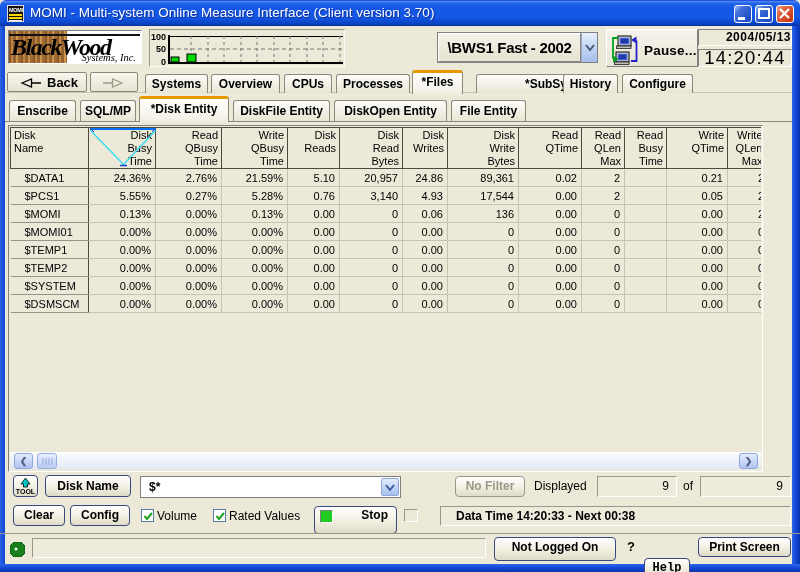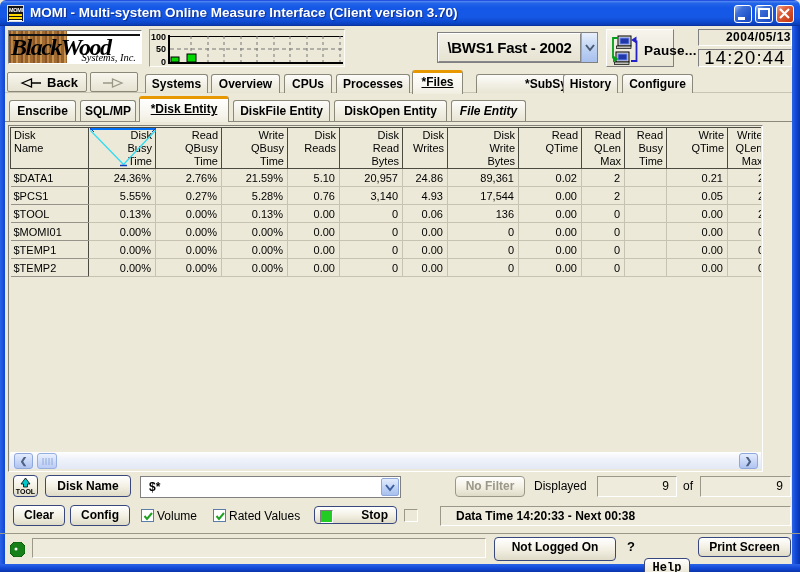--- a/index.html
+++ b/index.html
@@ -10,71 +10,71 @@
 
 #titlebar { left:0; top:0; width:800px; height:26px;
   background:linear-gradient(180deg,#0831D9 0%,#4E86F0 5%,#2264E8 13%,#1457E6 30%,#1658E6 65%,#0C48CC 86%,#0A3BB4 96%,#092C90 100%);
   border-radius:6px 6px 0 0; }
 #bordL { left:0; top:26px; width:5px; height:538px; background:linear-gradient(90deg,#2A63E8,#0F45D2); }
 #bordR { left:792px; top:26px; width:8px; height:538px; background:linear-gradient(90deg,#2A63E8 0%,#0F45D2 55%,#0A34A8 100%); }
 #bordB { left:0; top:564px; width:800px; height:8px; background:linear-gradient(180deg,#2A63E8,#0F45D2 60%,#0A34A8); }
 
 #appicon { left:7px; top:5px; width:17px; height:17px; background:#111; border:1px solid #ddd; }
 #appicon .t { position:absolute; left:1px; top:1px; width:14px; height:6px; color:#fff; font-size:5.5px; font-weight:bold; letter-spacing:-0.3px; line-height:6px; }
-#title { left:30px; top:0; height:26px; line-height:26px; color:#fff; font-size:13.5px; font-weight:bold; text-shadow:1px 1px 1px #0a2c8e; letter-spacing:0px; }
+#title { left:30px; top:0; height:26px; line-height:26px; color:#fff; font-size:13.5px; font-weight:normal; text-shadow:1px 1px 1px #0a2c8e; letter-spacing:0px; }
 .tbtn { top:5px; width:18px; height:18px; border-radius:3px; border:1px solid #fff; }
 #btnmin { left:734px; background:linear-gradient(135deg,#9CBBF0 0%,#3E6FD8 30%,#1E4FC8 80%); }
 #btnmax { left:755px; background:linear-gradient(135deg,#9CBBF0 0%,#3E6FD8 30%,#1E4FC8 80%); }
 #btncls { left:776px; background:linear-gradient(135deg,#F0A088 0%,#E0603C 35%,#C83C18 85%); }
 
 
 #logo { left:8px; top:30px; width:134px; height:34px; border:1px solid #808080; border-right-color:#fff; border-bottom-color:#fff; background:#fff; }
 #logowood { position:absolute; left:0; top:0; width:58px; height:32px;
   background:repeating-linear-gradient(90deg,#8A5524 0 2px,#BC8544 2px 4px,#96622E 4px 7px,#C9954F 7px 9px,#A06A32 9px 12px); }
 #logotext { position:absolute; left:2px; top:3px; font-family:"Liberation Serif",serif; font-style:italic; font-weight:bold; font-size:24px; color:#000; letter-spacing:-1.5px; }
 #logosub { position:absolute; right:5px; bottom:0px; font-family:"Liberation Serif",serif; font-style:italic; font-size:10.5px; color:#000; }
 
 #graph { left:149px; top:29px; width:196px; height:38px; background:#ECE9D8; border:1px solid #9a9889; border-right-color:#fcfcf8; border-bottom-color:#fcfcf8; }
 
 #combo1 { left:437px; top:32px; width:161px; height:31px; border:1px solid #808080; background:#14532d; }
 #combo1 .face { position:absolute; left:0; top:0; width:143px; height:29px; border:1px solid #fff; border-right-color:#888; border-bottom-color:#888; background:linear-gradient(180deg,#F4F2E8,#E6E3D2); text-align:center; font-weight:bold; font-size:15px; line-height:28px; letter-spacing:-0.3px; }
 #combo1 .drop { position:absolute; right:0; top:0; width:16px; height:29px; background:linear-gradient(180deg,#E8F0FC,#C0D4F4 50%,#A8C0EC); border-left:1px solid #9ab; }
 #combo1 .drop svg { position:absolute; left:2px; top:9px; }
 
-#pausebtn { left:606px; top:29px; width:68px; height:38px; background:linear-gradient(180deg,#F6F4EC,#E8E5D4); border:1px solid #808080; border-left-color:#fff; border-top-color:#fff; }
+#pausebtn { left:606px; top:29px; width:92px; height:38px; background:linear-gradient(180deg,#F6F4EC,#E8E5D4); border:1px solid #808080; border-left-color:#fff; border-top-color:#fff; }
 #pausetext { position:absolute; left:37px; top:13px; font-size:13.5px; font-weight:bold; letter-spacing:0.2px; }
 
 #datebox { left:698px; top:29px; width:94px; height:17px; border:1px solid #808080; border-bottom-color:#fff; border-right-color:#fff; text-align:right; font-size:12px; font-weight:bold; line-height:15px; letter-spacing:0.5px; }
 #timebox { left:698px; top:49px; width:94px; height:18px; border:1px solid #808080; border-bottom-color:#fff; border-right-color:#fff; text-align:center; font-size:18.5px; line-height:16px; letter-spacing:1.2px; }
 
 
 .navbtn { top:72px; height:20px; background:linear-gradient(180deg,#F8F6EE,#E6E3D2); border:1px solid #8a8878; border-radius:2px; }
 #backbtn { left:7px; width:80px; }
 #backbtn span { position:absolute; left:39px; top:2px; font-size:13px; font-weight:bold; }
 #fwdbtn { left:90px; width:48px; }
 
 .tab { position:absolute; background:linear-gradient(180deg,#FDFCFA,#F0EEE2 60%,#E8E5D4); border:1px solid #8a8878; border-bottom:none; border-radius:3px 3px 0 0; font-size:12px; font-weight:bold; text-align:center; color:#000; }
 .tr1 { top:74px; height:19px; line-height:18px; }
 .tr2 { top:100px; height:21px; line-height:20px; }
-.tabsel { background:linear-gradient(180deg,#FFFFFF,#F6F4EC 70%,#F0EDE0); border-top:3px solid #E79700; z-index:5;text-decoration:underline; }
+.tabsel { background:linear-gradient(180deg,#FFFFFF,#F6F4EC 70%,#F0EDE0); border-top:3px solid #E79700; z-index:5; }
 #strip1 { left:5px; top:92px; width:787px; height:1px; background:#C8C5B4; }
 #strip2 { left:5px; top:121px; width:787px; height:1px; background:#8A897C; }
 
 
 #panel { left:8px; top:125px; width:755px; height:347px; background:#ECE9D8; border:1px solid #828177; border-right-color:#FFFFFF; border-bottom-color:#FFFFFF; }
 #tablewrap { position:absolute; left:1px; top:1px; width:751px; height:204px; overflow:hidden; }
 table { border-collapse:collapse; table-layout:fixed; width:757px; font-size:11px; }
 th,td { padding:0; font-weight:normal; overflow:hidden; white-space:pre-line; }
 thead th { height:37px; vertical-align:top; padding-top:1px; border-left:1px solid #4a4a40; border-top:1px solid #4a4a40; border-bottom:1px solid #4a4a40; line-height:13px; }
 thead th.l { text-align:left; padding-left:3px; }
 thead th.r { text-align:right; padding-right:3px; }
 tbody td { height:18px; border-right:1px solid #C6C3B2; border-bottom:1px solid #C6C3B2; text-align:right; padding-right:4px; }
 thead th:last-child { padding-right:5px; }
 tbody td:last-child { padding-right:3px; }
-tbody td.n { text-align:left; padding-left:3px; border-right:1px solid #4a4a40; border-bottom:1px solid #96948A; }
+tbody td.n { text-align:left; padding-left:14px; border-right:1px solid #4a4a40; border-bottom:1px solid #96948A; }
 #sortsvg { left:80px; top:1px; }
 
 
 #hscroll { left:1px; top:326px; width:751px; height:17px; background:linear-gradient(180deg,#FEFEFE,#F0F3FA 40%,#E2E8F5); }
 .sbtn { position:absolute; top:1px; width:19px; height:16px; border-radius:3px; background:linear-gradient(180deg,#E4ECFC,#C4D4F6 60%,#B0C4F0); border:1px solid #8FA8DC; color:#4D6185; font-weight:bold; font-size:9px; text-align:center; line-height:15px; }
 #sthumb { position:absolute; left:27px; top:1px; width:20px; height:16px; border-radius:3px; background:linear-gradient(180deg,#EAF1FE,#CCDAF8 60%,#BACCF4); border:1px solid #96AEE0; }
 
 
 .xpbtn { position:absolute; background:linear-gradient(180deg,#FFFFFF,#F2EFE2 55%,#DFDBC8); border:1px solid #39477F; border-radius:4px; font-weight:bold; font-size:12px; text-align:center; color:#000; }
 .sunk { position:absolute; border:1px solid #9A9889; border-bottom-color:#fff; border-right-color:#fff; background:#EEEBDC; }
@@ -91,21 +91,21 @@
 #fld2 { left:700px; top:476px; width:91px; height:21px; text-align:right; padding-right:7px; font-size:12px; line-height:19px; }
 
 #clearbtn { left:13px; top:505px; width:52px; height:21px; line-height:19px; }
 #configbtn { left:70px; top:505px; width:60px; height:21px; line-height:19px; }
 .cb { position:absolute; width:13px; height:13px; background:#fff; border:1px solid #5A7CA8; }
 .cb svg { position:absolute; left:0; top:0; }
 #cb1 { left:141px; top:509px; }
 #cb2 { left:213px; top:509px; }
 #cb1lbl { left:157px; top:509px; font-size:12px; }
 #cb2lbl { left:229px; top:509px; font-size:12px; }
-#stopbtn { left:314px; top:506px; width:83px; height:18px; }
+#stopbtn { left:314px; top:506px; width:83px; height:28px; }
 #stopbtn .grn { position:absolute; left:5px; top:3px; width:13px; height:13px; background:#22CC22; border:1px solid #808080; border-bottom-color:#fff; border-right-color:#fff; }
 #stopbtn .lbl { position:absolute; right:8px; top:1px; font-size:12px; font-weight:bold; }
 #sqbox { left:404px; top:509px; width:14px; height:13px; background:#ECE9D8; border:1px solid #9a9889; border-bottom-color:#fff; border-right-color:#fff; }
 #datapanel { left:440px; top:506px; width:351px; height:20px; font-size:12px; font-weight:bold; line-height:18px; padding-left:15px; }
 
 
 #statusline { left:0px; top:533px; width:800px; height:1px; background:#9a9889; }
 #greendot { left:10px; top:542px; }
 #statusfld { left:32px; top:538px; width:454px; height:20px; }
 #notlog { left:494px; top:537px; width:122px; height:24px; line-height:18px; }
@@ -215,21 +215,21 @@
 <div class="abs tab tr1 tabsel" style="left:412px;width:51px;top:70px;height:24px;">*Files</div>
 <div class="abs tab tr1" style="left:476px;width:91px;padding-left:48px;">*SubSystems</div>
 <div class="abs tab tr1" style="left:563px;width:55px;">History</div>
 <div class="abs tab tr1" style="left:622px;width:71px;">Configure</div>
 <div class="abs" id="strip2"></div>
 <div class="abs tab tr2" style="left:9px;width:67px;">Enscribe</div>
 <div class="abs tab tr2" style="left:80px;width:56px;">SQL/MP</div>
 <div class="abs tab tr2 tabsel" style="left:139px;width:90px;top:96px;height:26px;">*Disk Entity</div>
 <div class="abs tab tr2" style="left:233px;width:97px;">DiskFile Entity</div>
 <div class="abs tab tr2" style="left:334px;width:113px;">DiskOpen Entity</div>
-<div class="abs tab tr2" style="left:451px;width:75px;font-style:italic;">File Entity</div>
+<div class="abs tab tr2" style="left:451px;width:75px;">File Entity</div>
 
 <div class="abs" id="panel">
   <div id="tablewrap">
     <table>
       <colgroup>
         <col style="width:78px">
           <col style="width:67px">
           <col style="width:66px">
           <col style="width:66px">
         <col style="width:52px">
@@ -305,21 +305,21 @@
             <td>3,140</td>
             <td>4.93</td>
             <td>17,544</td>
             <td>0.00</td>
             <td>2</td>
             <td></td>
             <td>0.05</td>
             <td>2</td>
           </tr>
       <tr>
-            <td class="n">$TOOL</td>
+            <td class="n">$MOMI</td>
             <td>0.13%</td>
             <td>0.00%</td>
             <td>0.13%</td>
             <td>0.00</td>
             <td>0</td>
             <td>0.06</td>
             <td>136</td>
             <td>0.00</td>
             <td>0</td>
             <td></td>
@@ -351,20 +351,50 @@
             <td>0.00</td>
             <td>0</td>
             <td>0.00</td>
             <td>0</td>
             <td></td>
             <td>0.00</td>
             <td>0</td>
           </tr>
       <tr>
             <td class="n">$TEMP2</td>
+            <td>0.00%</td>
+            <td>0.00%</td>
+            <td>0.00%</td>
+            <td>0.00</td>
+            <td>0</td>
+            <td>0.00</td>
+            <td>0</td>
+            <td>0.00</td>
+            <td>0</td>
+            <td></td>
+            <td>0.00</td>
+            <td>0</td>
+          </tr>
+      <tr>
+            <td class="n">$SYSTEM</td>
+            <td>0.00%</td>
+            <td>0.00%</td>
+            <td>0.00%</td>
+            <td>0.00</td>
+            <td>0</td>
+            <td>0.00</td>
+            <td>0</td>
+            <td>0.00</td>
+            <td>0</td>
+            <td></td>
+            <td>0.00</td>
+            <td>0</td>
+          </tr>
+      <tr>
+            <td class="n">$DSMSCM</td>
             <td>0.00%</td>
             <td>0.00%</td>
             <td>0.00%</td>
             <td>0.00</td>
             <td>0</td>
             <td>0.00</td>
             <td>0</td>
             <td>0.00</td>
             <td>0</td>
             <td></td>

